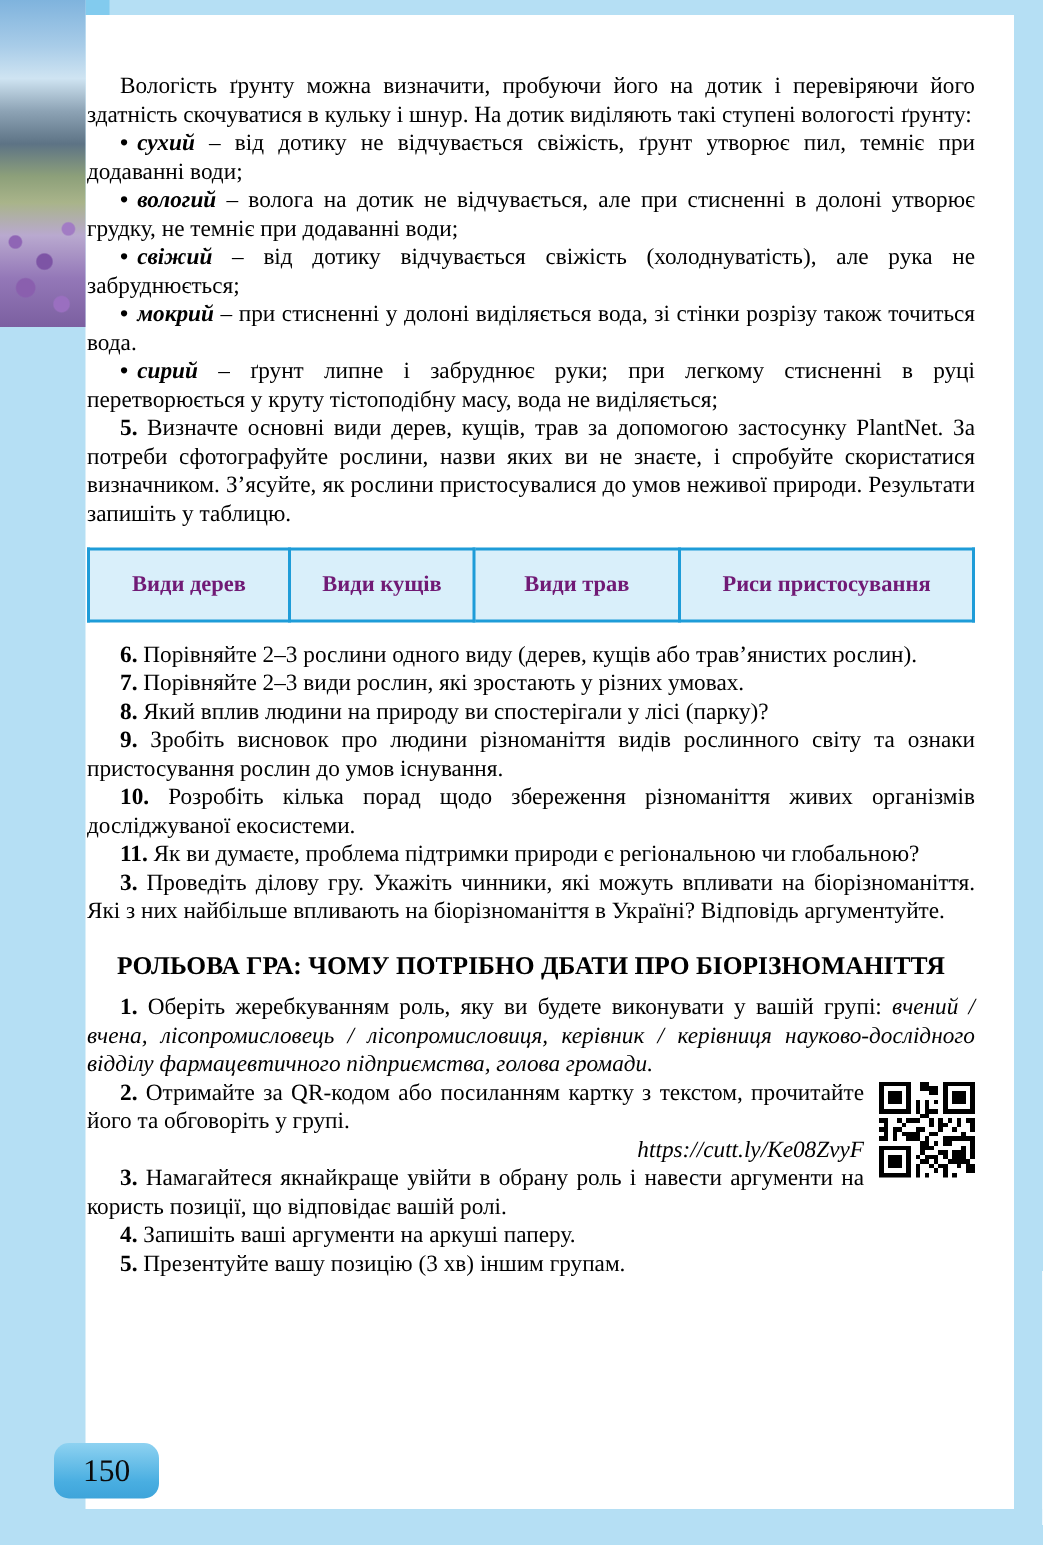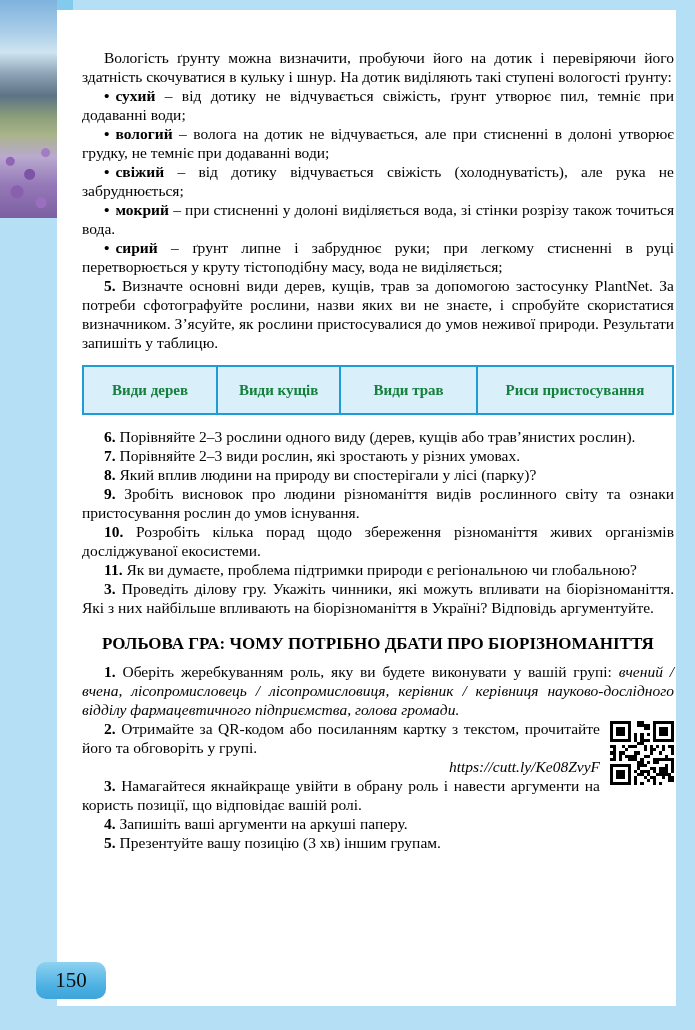--- a/index.html
+++ b/index.html
@@ -27,35 +27,35 @@
   }
   
   .page-num-box {
     position:absolute; left:36px; top:962px; width:70px; height:37px;
     background:linear-gradient(180deg,#8ed2f1 0%, #49aee1 70%, #3ea4da 100%);
     border-radius:10px; display:flex; align-items:center; justify-content:center;
     font-size:21px; color:#0b0b0b;
   }
   
   .content {
-    position:absolute; left:82px; top:48px; width:592px;
+    position:absolute; left:58px; top:48px; width:592px;
     font-size:15.5px; line-height:19px; text-align:justify;
   }
   .para { margin:0; text-indent:22px; }
   ul.moist { margin:0; padding:0; list-style:none; }
   ul.moist li { margin:0; text-indent:22px; }
   ul.moist li .bullet::before { content:"\2022"; font-weight:bold; margin-right:6px; }
-  .term { font-weight:bold; }
+  .term { font-weight:bold; font-style:italic; }
   b.num { font-weight:bold; }
   
   table.vtable { width:100%; border-collapse:collapse; margin:13px 0 12px 0; table-layout:fixed; }
   table.vtable th {
     border:2px solid #1e9cd8; background:#d9effa; font-weight:bold;
     font-size:15px; line-height:18px; text-align:center; vertical-align:middle;
-    padding:5px 6px; height:36px; color:#15803d;
+    padding:5px 6px; height:36px; color:#701a75;
   }
   .c1{width:22.5%} .c2{width:20.5%} .c3{width:23%} .c4{width:34%}
   
   h2.rg-heading {
     margin:17px 0 9px 0; font-size:17px; font-weight:bold;
     text-align:center; text-indent:0;
   }
   .qr {
     float:right; width:64px; height:64px; margin:2px 0 2px 10px;
     background:#fff;

